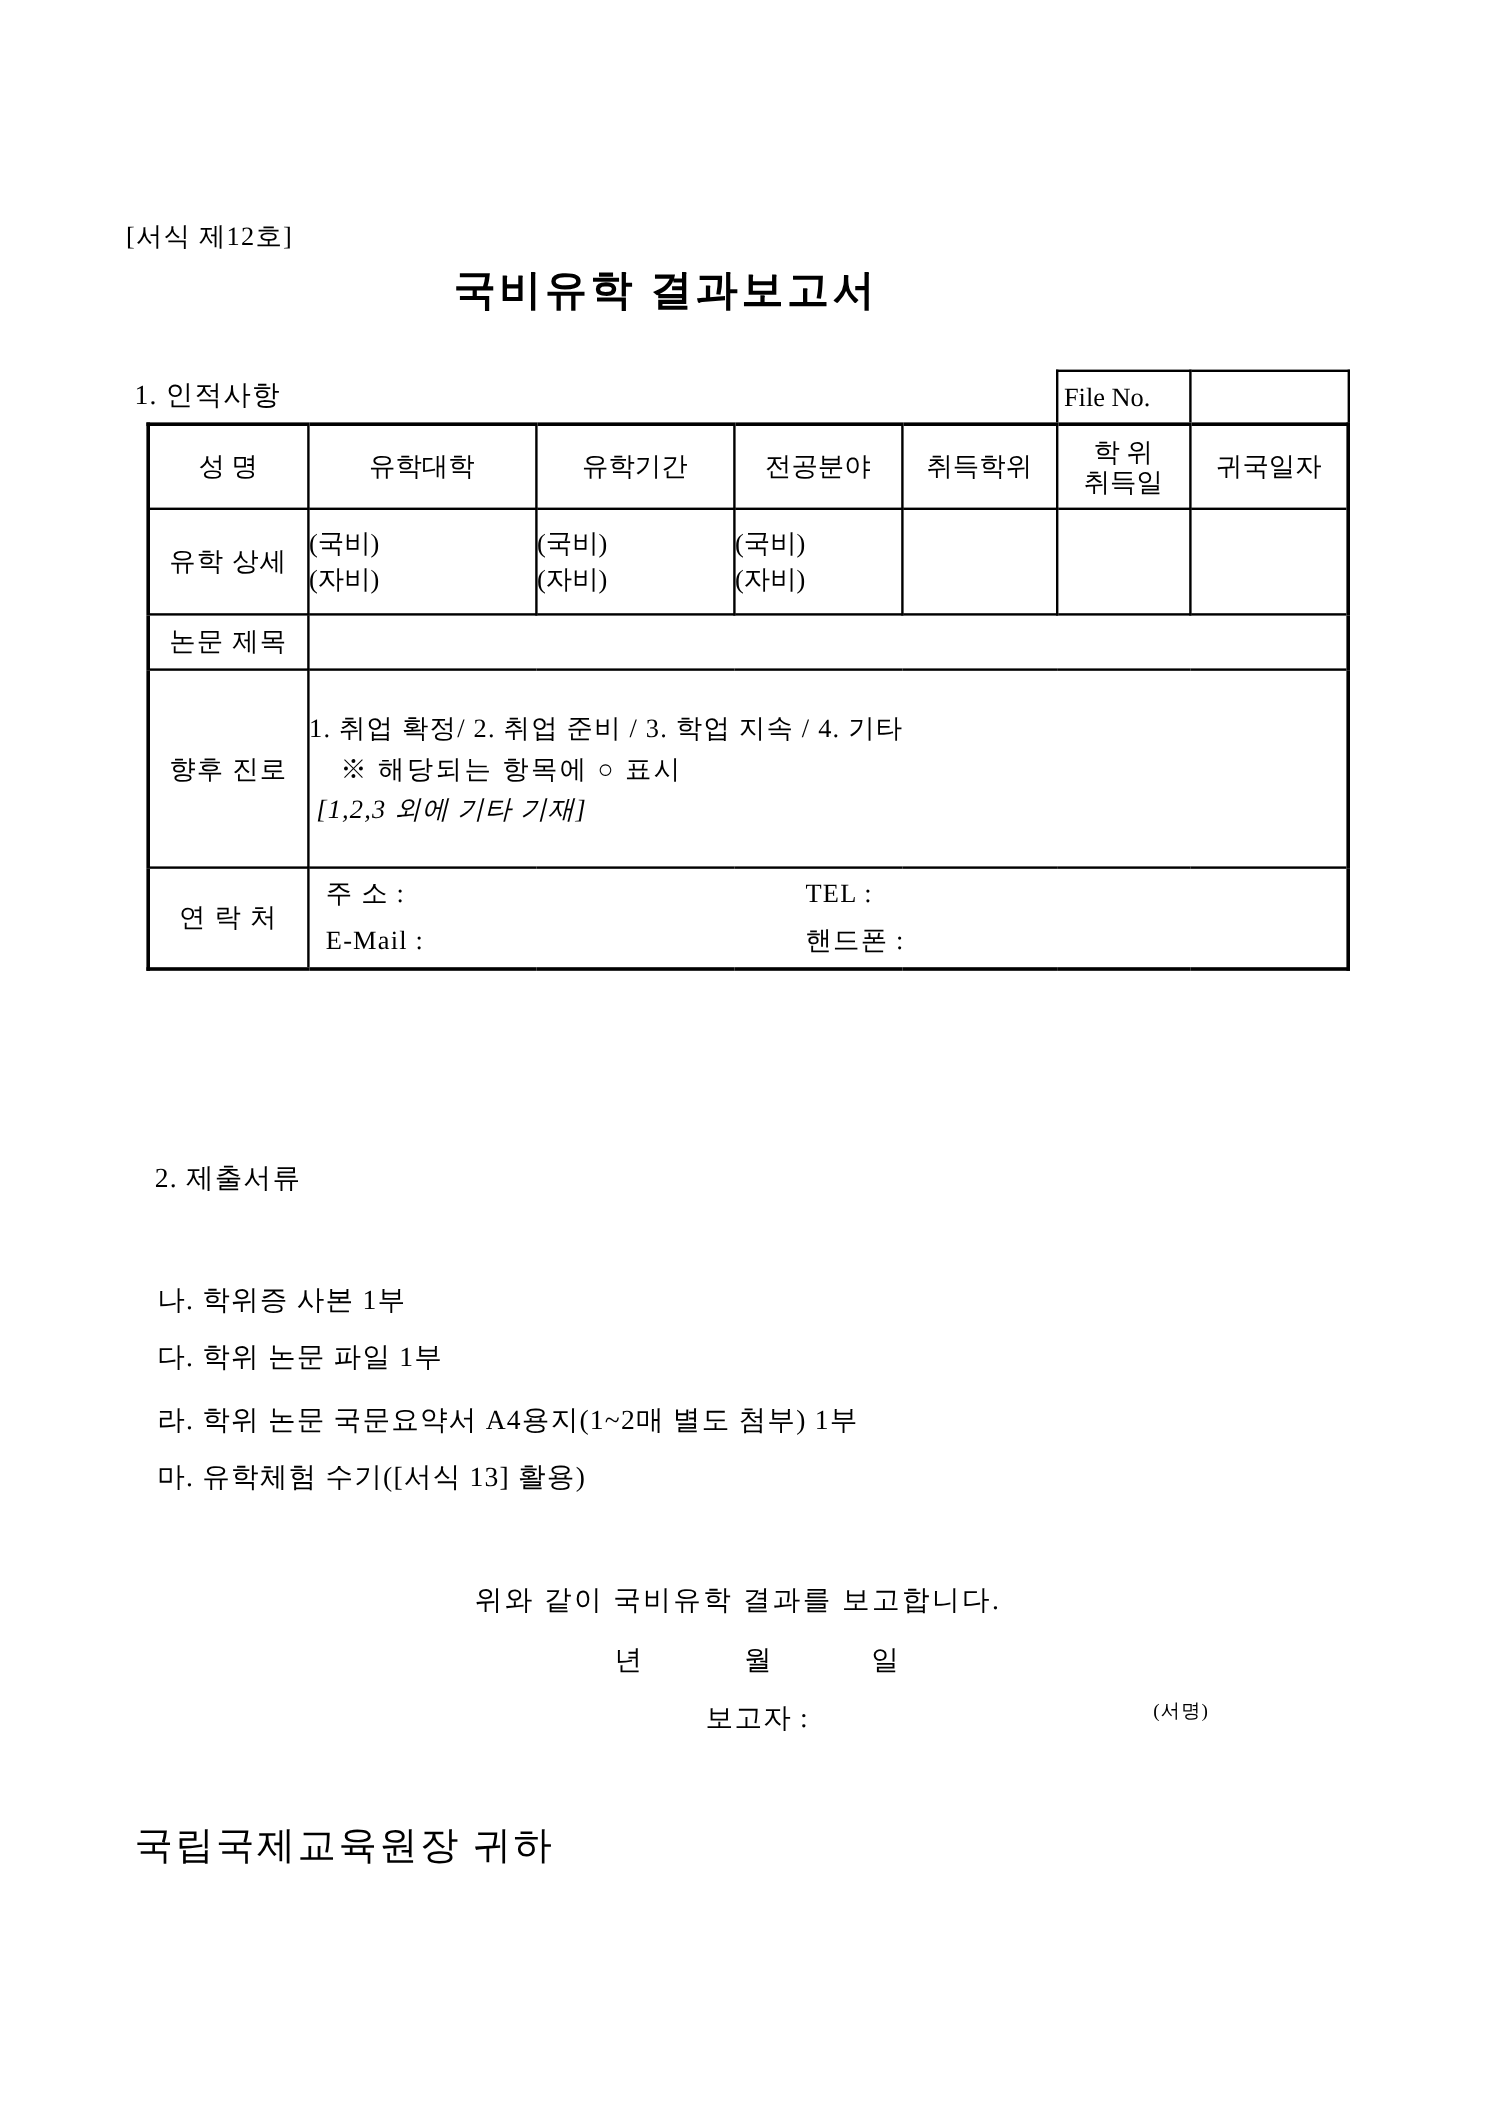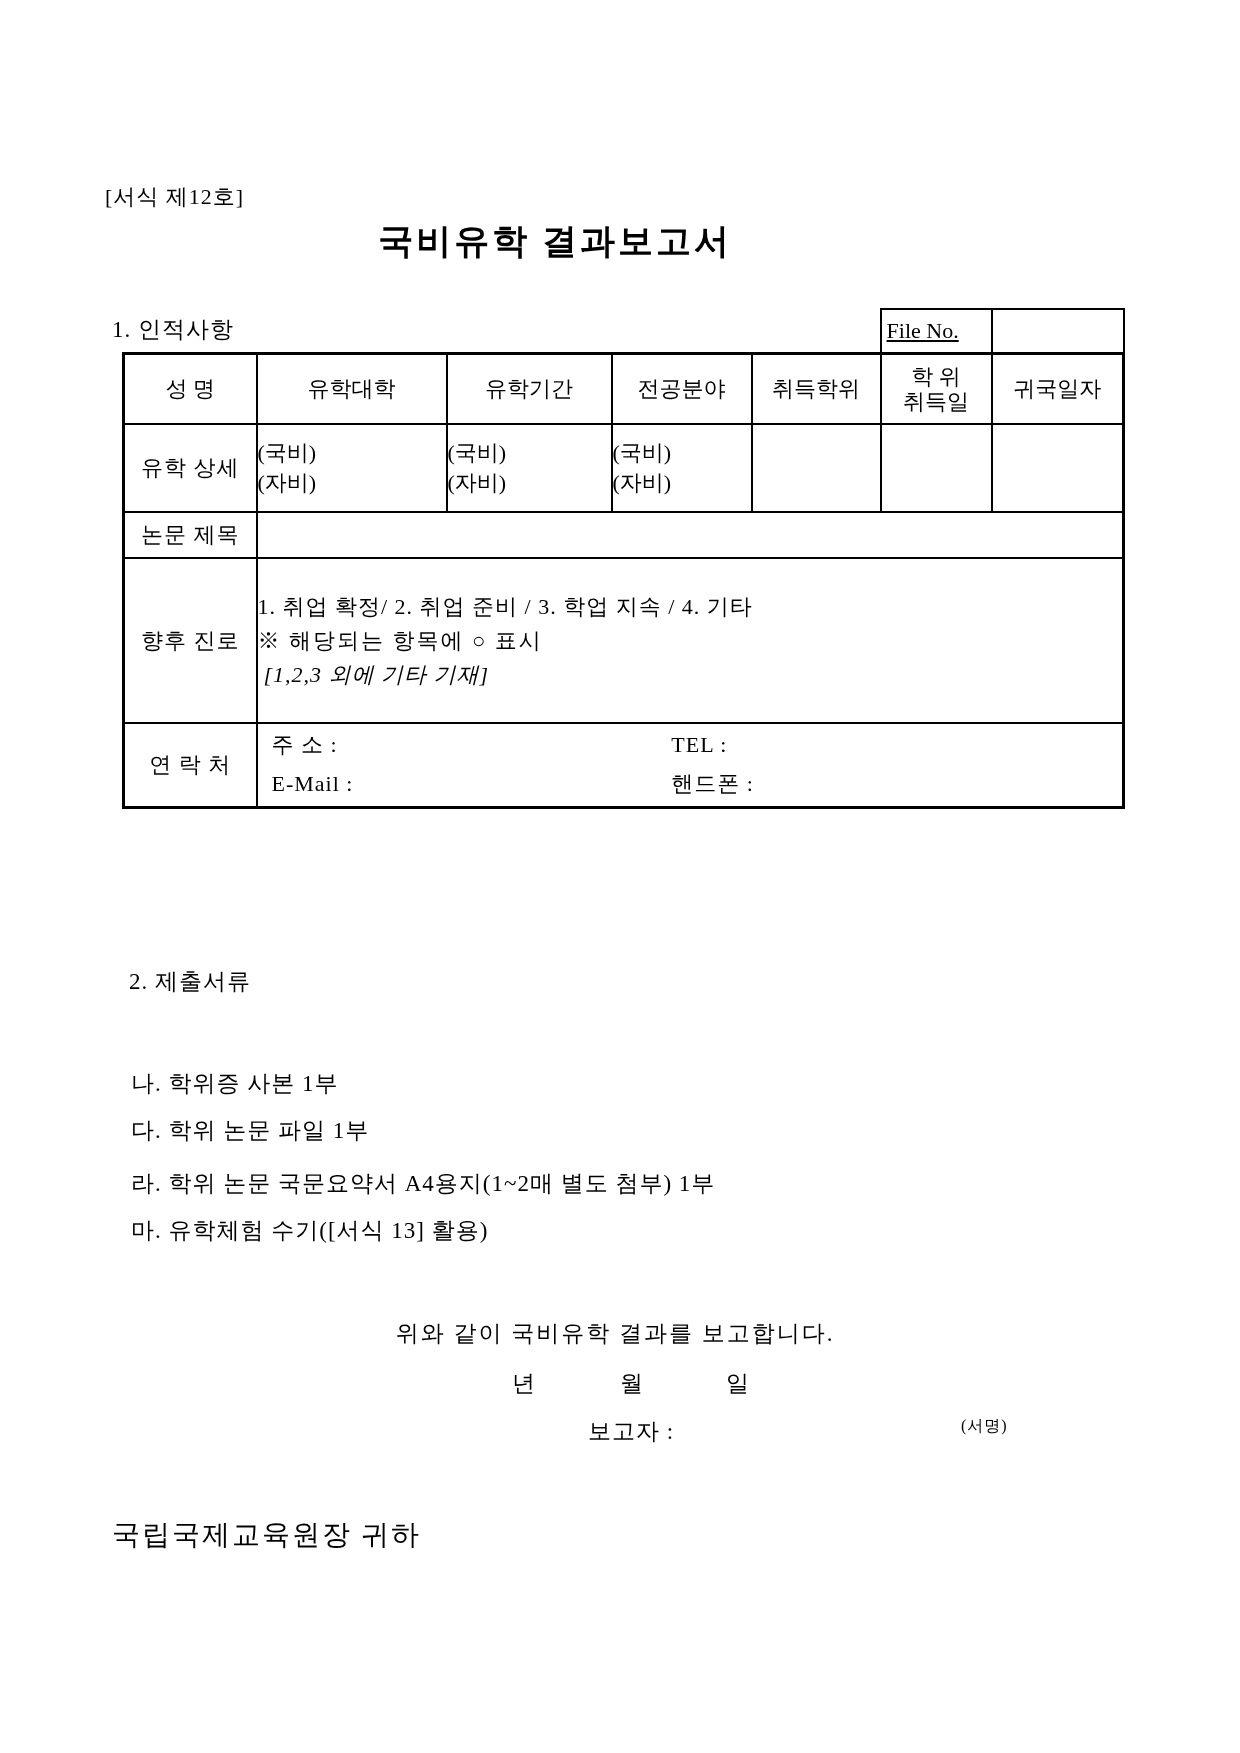--- a/index.html
+++ b/index.html
@@ -28,21 +28,21 @@
   }
   table.main th, table.main td {
     border:2px solid #000;
     font-weight:normal;
     font-size:22px;
     padding:0;
     vertical-align:middle;
     overflow:hidden;
   }
   
-  tr.filehdr { height:44px;text-decoration:underline; }
+  tr.filehdr { height:44px; }
   tr.filehdr td.spacer { border:none; }
   tr.filehdr td.fileno-label {
     border:2px solid #000; text-align:left; padding-left:5px; font-size:22px;
   }
   tr.filehdr td.fileno-value { border:2px solid #000; }
 
   tr.hdr { height:71px; }
   tr.hdr th { border-top:3px solid #000; text-align:center; }
   tr.hdr th.two-line { white-space:pre-line; line-height:25px; }
 
@@ -61,40 +61,40 @@
     font-size:18px; line-height:29px;
     white-space:pre-line; text-align:left;
     padding:2px 1px 2px 3px; letter-spacing:-1px;
   }
   td.pre2 {
     white-space:pre-line; text-align:left;
     padding:4px 6px; line-height:30px;
   }
   td.career-cell { vertical-align:top; text-align:left; padding:9px 6px 0 12px; }
   .career-line1 { line-height:34px; letter-spacing:1px; }
-  .career-line2 { line-height:34px; letter-spacing:2px; }
+  .career-line2 { line-height:34px; margin-left:26px; letter-spacing:2px; }
   .career-line3 { line-height:34px; margin-left:6px; font-style:italic; letter-spacing:1px; }
 
   .grid2 {
     display:grid; grid-template-columns:47% 53%;
     row-gap:9px; align-items:center;
     padding-left:14px; font-size:22px; letter-spacing:1px;
   }
 
   .sec2-heading { left:105px; top:966px; font-size:23px; letter-spacing:1px;margin-left:24px; }
   .sub-item { left:131px; font-size:23px; letter-spacing:1px; }
 
   .closing-statement { left:0; top:1318px; width:1230px; text-align:center; font-size:23px; letter-spacing:2px; }
   .date-line { left:0; top:1368px; width:1240px; font-size:23px; }
   .date-y { position:absolute; left:512px; }
   .date-m { position:absolute; left:620px; }
   .date-d { position:absolute; left:726px; }
   .reporter-label { left:588px; top:1416px; font-size:23px; letter-spacing:1px; }
   .signature-label { left:918px; top:1416px; font-size:16px; letter-spacing:1px;margin-left:43px; }
-  .recipient { left:112px; top:1516px; font-size:28px; letter-spacing:2px; }
+  .recipient { left:112px; top:1516px; font-size:32px; letter-spacing:2px; }
 </style>
 </head>
 <body>
 
 <div class="page">
 
   <div class="abs form-tag">[서식 제12호]</div>
 
   <div class="abs doc-title">국비유학 결과보고서</div>
 

